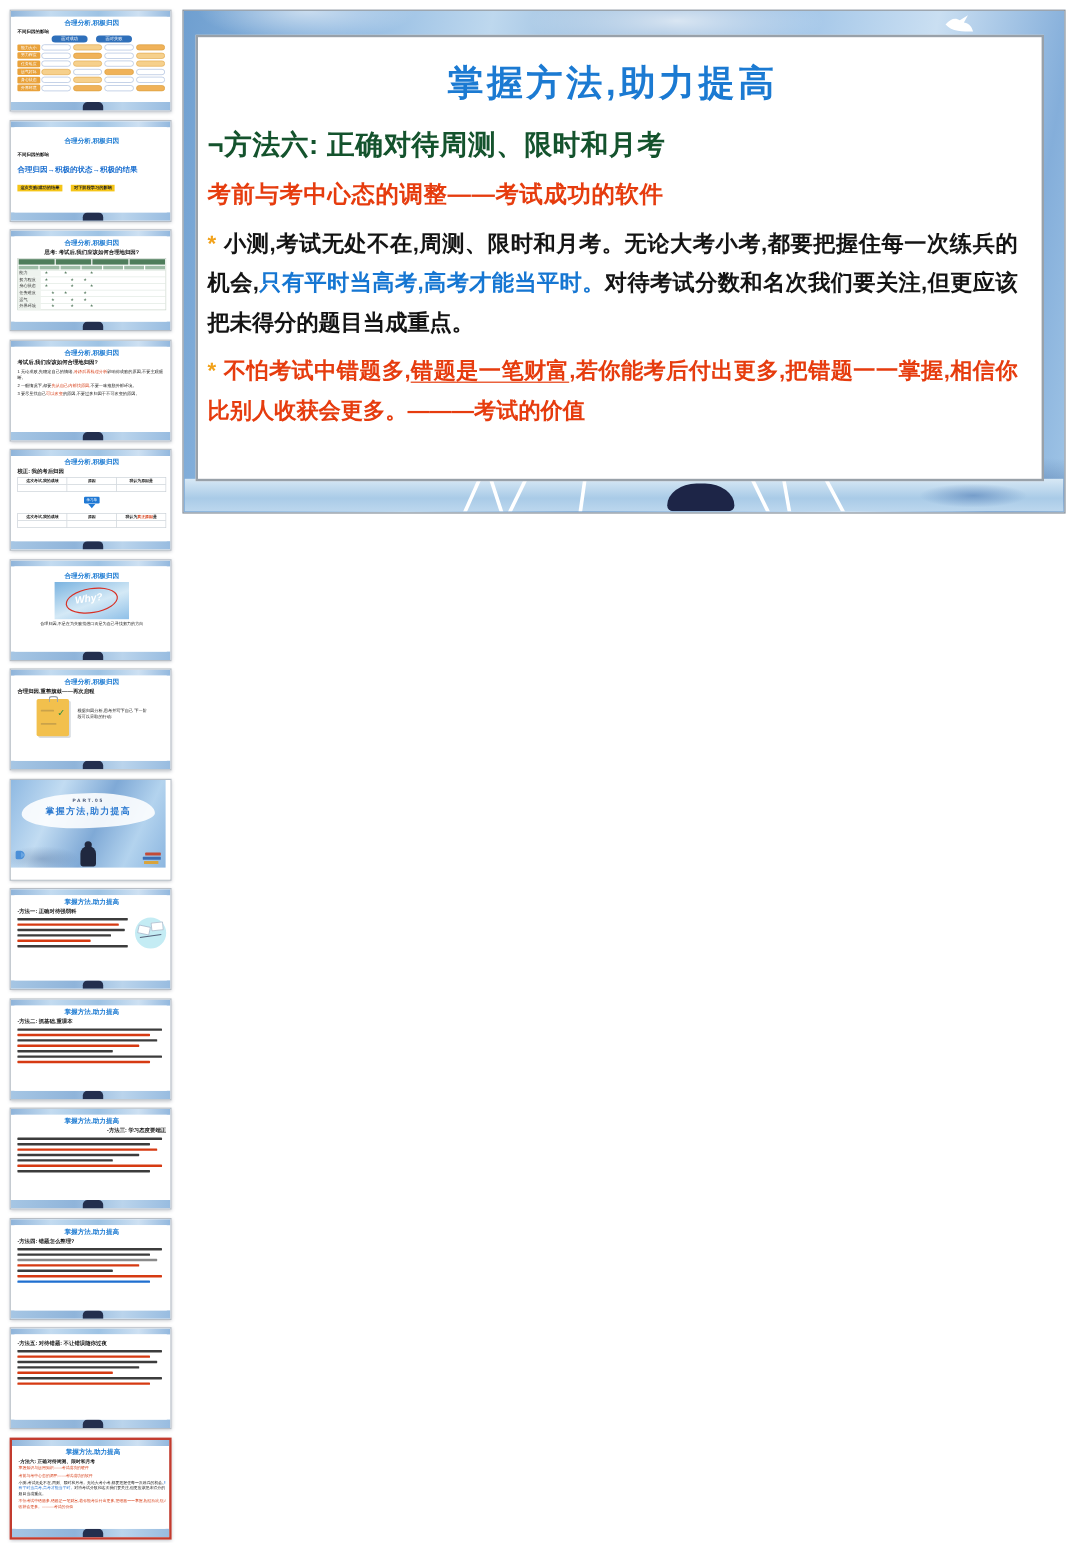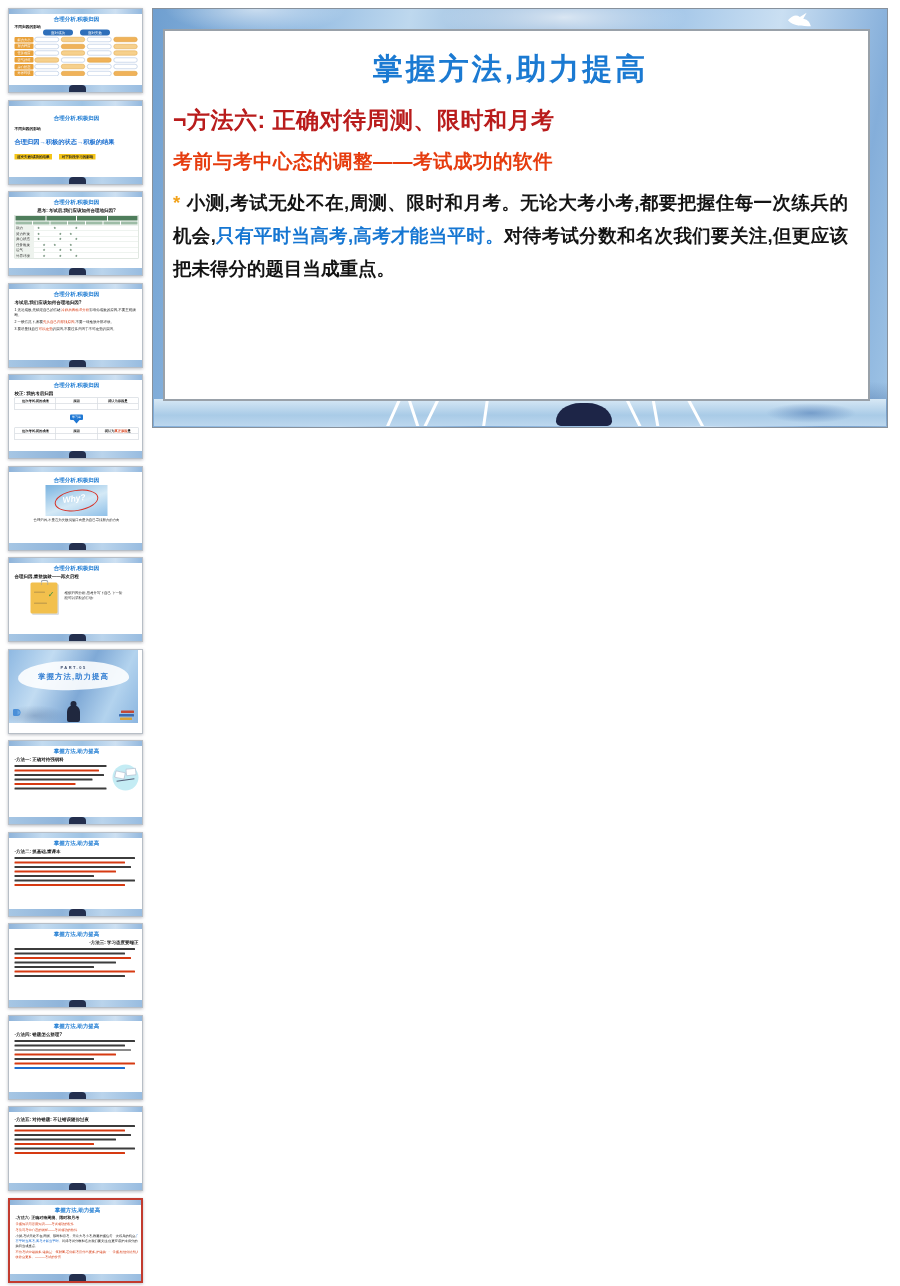--- a/index.html
+++ b/index.html
@@ -114,21 +114,21 @@
   .rail.r2{left:258px;transform:rotate(-18deg);}
   .rail.r3{left:276px;transform:rotate(26deg);}
   .rail.r4{left:330px;transform:rotate(8deg);}
   .rail.r5{left:478px;transform:rotate(-26deg);}
   .rail.r6{left:500px;transform:rotate(-10deg);}
   .rail.r7{left:540px;transform:rotate(-28deg);}
   .silhouette{position:absolute;left:402px;bottom:0;width:56px;height:23px;background:#1d2547;border-radius:55% 55% 6px 6px/100% 100% 6px 6px;}
   .deco-bottom .patch{position:absolute;right:30px;top:4px;width:90px;height:20px;background:radial-gradient(closest-side,#5d88bd,transparent);opacity:.7;}
   .panel{position:absolute;left:10px;top:20px;right:17px;bottom:26px;background:#fff;border:2px solid #99a1a9;box-sizing:border-box;padding:8px 20px 0 8px;overflow:hidden;}
   .stitle{margin:10px 0 0;text-align:center;color:#1b7ad2;font-size:30px;font-weight:700;letter-spacing:3px;}
-  .sheading{margin:15px 0 0;color:#b91c1c;font-size:23px;font-weight:800;letter-spacing:0.5px;}
+  .sheading{margin:15px 0 0;color:#14532d;font-size:23px;font-weight:800;letter-spacing:0.5px;}
   .redline{margin:18px 0 0;color:#e63c0e;font-size:19.5px;font-weight:800;letter-spacing:0.5px;}
   .redline.l2{margin-top:12px;}
   .star{color:#f2a21a;margin-right:6px;font-weight:800;}
   .para{margin:11px 0 0;font-size:18.5px;font-weight:700;color:#141414;line-height:33px;text-align:justify;}
   .para .blue{color:#1576d2;}
   .para.red2{color:#e63c0e;margin-top:7px;}
   .para.red2 .ul{text-decoration:underline;text-underline-offset:3px;}
 </style>
 </head>
 <body>
@@ -512,16 +512,19 @@
 
     <div class="panel">
       <h1 class="stitle">掌握方法,助力提高</h1>
       <h2 class="sheading">¬方法六: 正确对待周测、限时和月考</h2>
       <p class="redline l2">
         <span>考前与考中心态的调整——考试成功的软件</span>
       </p>
       <p class="para">
         <span class="star">*</span><span>小测,考试无处不在,周测、限时和月考。无论大考小考,都要把握住每一次练兵的机会,</span><span class="blue">只有平时当高考,高考才能当平时。</span><span>对待考试分数和名次我们要关注,但更应该把未得分的题目当成重点。</span>
       </p>
+      <p class="para red2">
+        <span class="star">*</span><span>不怕考试中错题多,</span><span class="ul">错题是一笔财富</span><span>,若你能考后付出更多,把错题一一掌握,相信你比别人收获会更多。———考试的价值</span>
+      </p>
     </div>
   </section>
 
 </div>
 
 </body></html>

